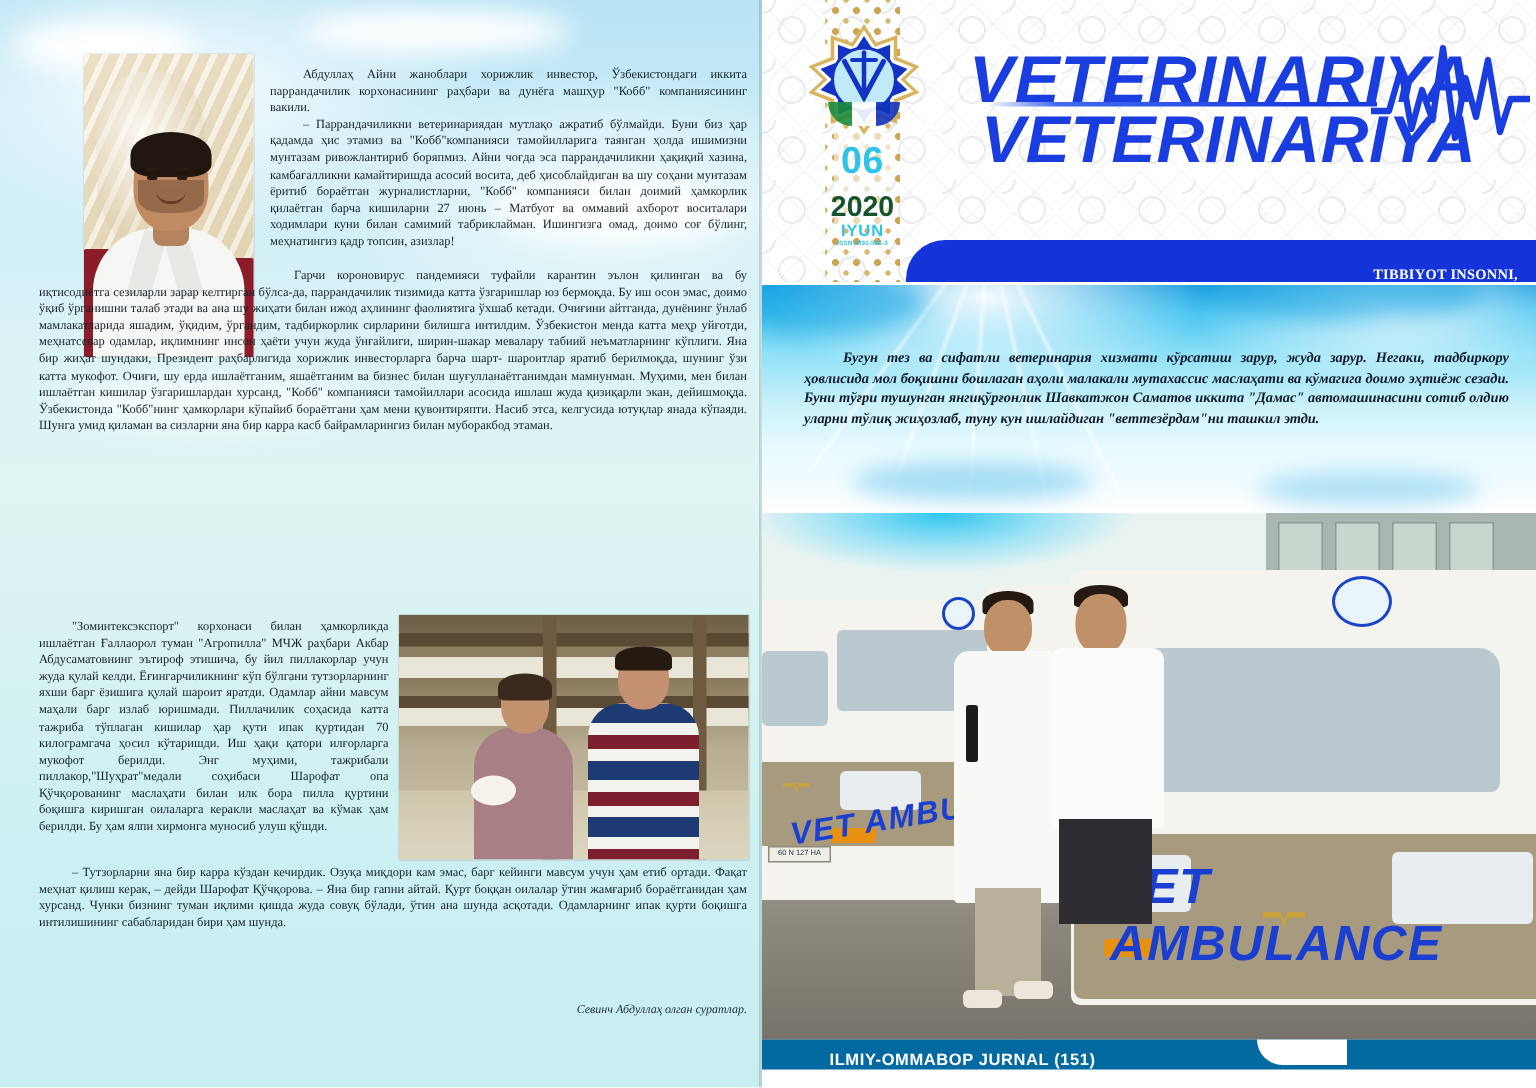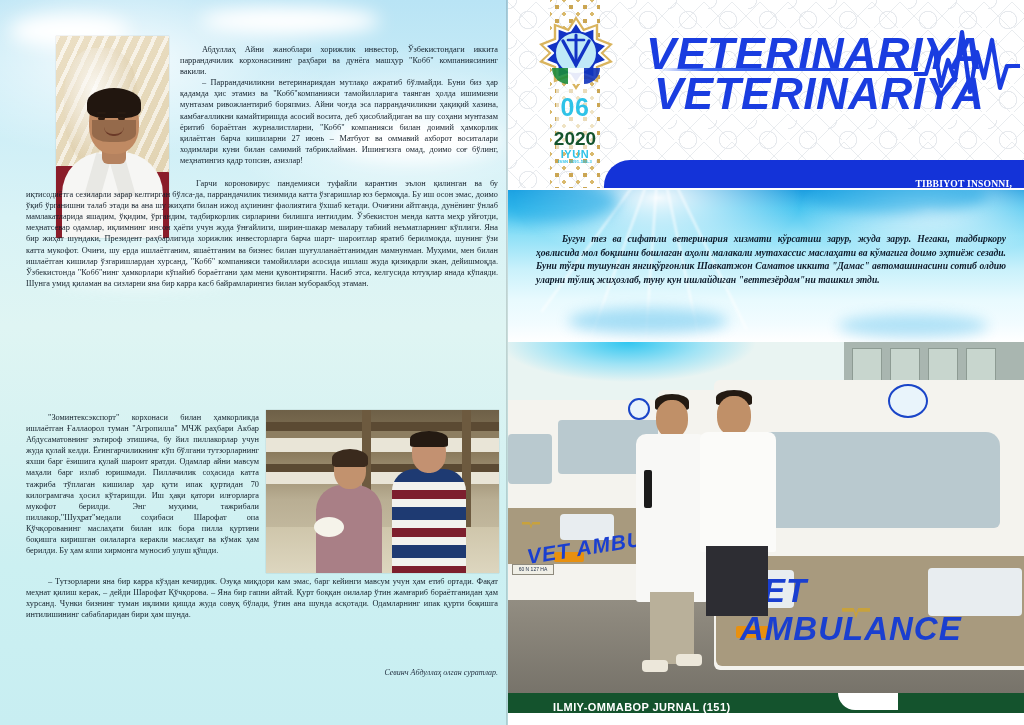--- a/index.html
+++ b/index.html
@@ -186,21 +186,21 @@
   .radio{position:absolute;background:#1b1b1b;border-radius:2px;}
   .vlogo{position:absolute;border-radius:50%;background:#e9f4fb;border:2px solid #1a45c8;box-sizing:border-box;}
   .plate{position:absolute;background:#f0efe6;border:1px solid #8e8a7d;box-sizing:border-box;
     font-family:"Liberation Sans",sans-serif;font-size:5px;color:#23324a;text-align:center;line-height:9px;}
   .phone{position:absolute;font-family:"Liberation Sans",sans-serif;font-weight:bold;font-size:9px;color:#23324a;
     font-style:italic;letter-spacing:.3px;}
   .chev{position:absolute;width:18px;height:7px;background:#c8a23c;
     clip-path:polygon(0 0,42% 0,50% 50%,58% 0,100% 0,100% 35%,58% 35%,50% 100%,42% 35%,0 35%);}
 
   
-  #bottombar{position:absolute;left:0;top:693px;width:516px;height:20px;background:#14532d;}
+  #bottombar{position:absolute;left:0;top:693px;width:516px;height:20px;background:#0369a1;}
   #bottombar .notch{position:absolute;left:330px;top:0;width:60px;height:17px;background:#ffffff;
     border-bottom-left-radius:34px;}
   #bottomlabel{position:absolute;left:45px;top:8px;
     font-family:"Liberation Sans",sans-serif;font-weight:bold;font-size:11px;color:#ffffff;letter-spacing:.4px;}
 
   #gutter{position:absolute;left:506px;top:0;width:4px;height:725px;
     background:linear-gradient(90deg,rgba(0,0,0,.16),rgba(0,0,0,0));}
 </style>
 </head>
 <body>

